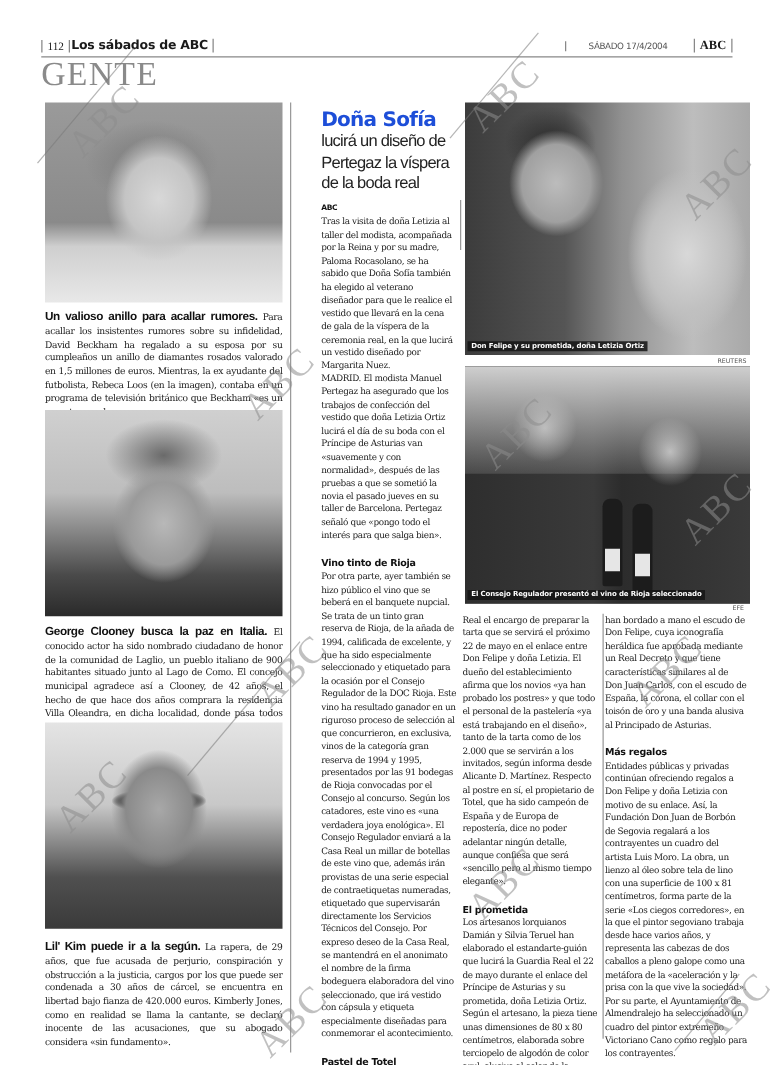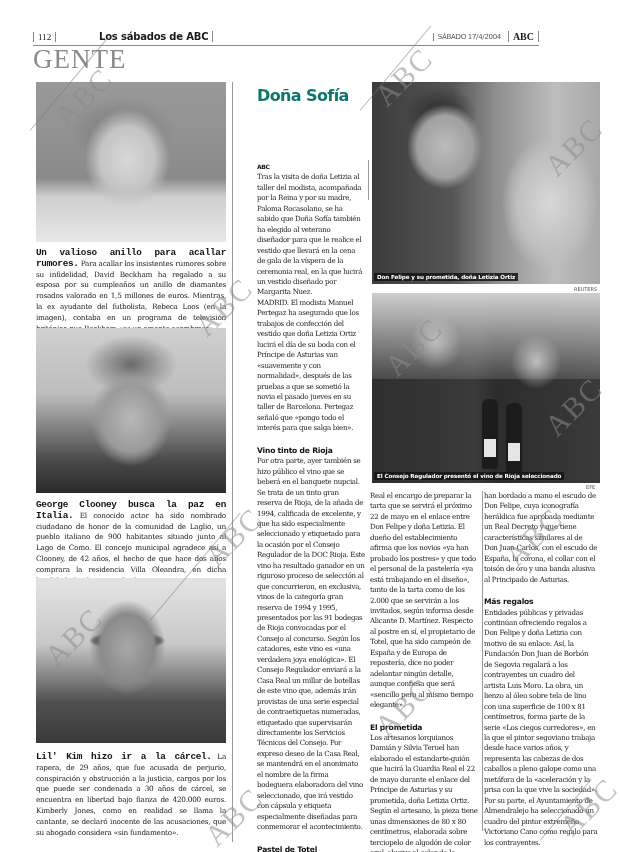--- a/index.html
+++ b/index.html
@@ -1,23 +1,23 @@
 <!DOCTYPE html>
 <html><head>
 <meta charset="utf-8">
 <style>
   * { margin:0; padding:0; box-sizing:border-box; }
   html, body { width:620px; height:852px; background:#ffffff; overflow:hidden; }
   body { position:relative; font-family:"DejaVu Serif", serif; color:#1a1a1a; }
 
   
-  .hdr { position:absolute; top:30px; left:33px; width:506px; height:16px; border-bottom:1px solid #888; }
+  .hdr { position:absolute; top:30px; left:33px; width:553px; height:16px; border-bottom:1px solid #888; }
   .hdr .pg { position:absolute; left:0; top:2px; font-size:9px; padding:0 4px; border-left:1px solid #888; border-right:1px solid #888; font-family:"Liberation Serif", serif; }
-  .hdr .sec { position:absolute; left:24px; top:1px; font-size:10px; font-weight:bold; font-family:"DejaVu Sans", sans-serif; padding-right:4px; border-right:1px solid #888; letter-spacing:-0.2px;margin-left:42px; }
-  .hdr .date { position:absolute; right:34px; top:3px; font-size:7px; color:#555; padding:0 4px; border-left:1px solid #888; font-family:"DejaVu Sans", sans-serif; letter-spacing:-0.3px; }
+  .hdr .sec { position:absolute; left:24px; top:1px; font-size:10px; font-weight:bold; font-family:"DejaVu Sans", sans-serif; padding-right:4px; border-right:1px solid #888; letter-spacing:-0.2px; }
+  .hdr .date { position:absolute; right:34px; top:3px; font-size:7px; color:#555; padding:0 18px; border-left:1px solid #888; font-family:"DejaVu Sans", sans-serif; letter-spacing:-0.3px; }
   .hdr .brand { position:absolute; right:0; top:1px; font-size:10px; font-weight:bold; font-family:"Liberation Serif", serif; padding:0 4px; border-left:1px solid #888; border-right:1px solid #888; }
 
   .section-title { position:absolute; top:46px; left:33px; font-family:"Liberation Serif", serif; font-size:27px; color:#8a8a8a; letter-spacing:1px; line-height:1; }
 
   
   .photo { position:absolute; overflow:hidden; }
   .ph-rebecca { left:36px; top:82px; width:190px; height:160px;
     background: radial-gradient(ellipse 32% 45% at 48% 48%, #d8d8d8 0%, #c4c4c4 45%, transparent 70%),
                 radial-gradient(ellipse 40% 30% at 45% 30%, #7a7a7a 0%, transparent 70%),
                 linear-gradient(180deg, #9a9a9a 0%, #8a8a8a 60%, #cfcfcf 72%, #e8e8e8 100%); }
@@ -40,24 +40,24 @@
                 linear-gradient(90deg, #2e2e2e 0%, #3a3a3a 45%, #2c2c2c 55%, #3a3a3a 100%),
                 linear-gradient(180deg, #d8d8d8 0%, #aaa 100%); background-blend-mode: normal; }
   .ph-wine::before { content:""; position:absolute; left:0; right:0; top:0; height:45%; background:linear-gradient(180deg, #cfcfcf, rgba(180,180,180,0.2)); }
   .bottle { position:absolute; bottom:14px; width:16px; height:70px; background:#1c1c1c; border-radius:6px 6px 2px 2px; }
   .bottle::after { content:""; position:absolute; left:2px; right:2px; top:40px; height:18px; background:#e6e6e6; }
   .caption { position:absolute; left:2px; bottom:3px; background:rgba(20,20,20,0.85); color:#fff; font-family:"DejaVu Sans", sans-serif; font-weight:bold; font-size:5.6px; padding:1px 3px; white-space:nowrap; letter-spacing:-0.1px; }
   .credit { position:absolute; font-family:"DejaVu Sans", sans-serif; font-size:5px; color:#555; }
 
   
   .brief { position:absolute; left:36px; width:190px; font-size:7.3px; line-height:10.8px; text-align:justify; color:#222; font-family:"DejaVu Serif", serif; letter-spacing:-0.25px; }
-  .brief .lead { font-family:Liberation Mono, monospace; font-weight:bold; font-size:9.4px; letter-spacing:-0.3px; color:#111; }
+  .brief .lead { font-family:Liberation Sans, sans-serif; font-weight:bold; font-size:9.4px; letter-spacing:-0.3px; color:#111; }
 
   .headline { position:absolute; left:257px; top:86px; width:110px; font-family:"DejaVu Sans", sans-serif; }
-  .headline .h1 { font-size:16px; font-weight:bold; letter-spacing:-0.6px; line-height:19px; color:#0f766e; }
+  .headline .h1 { font-size:16px; font-weight:bold; letter-spacing:-0.6px; line-height:19px; color:#1d4ed8; }
   .headline .h2 { font-size:13.2px; line-height:16.5px; letter-spacing:-0.6px; color:#222; font-family:"Liberation Sans", sans-serif; }
 
   .col { position:absolute; font-size:7.1px; line-height:10.45px; color:#222; font-family:"DejaVu Serif", serif; letter-spacing:-0.3px; }
   .col p { text-indent:0; }
   .col .sub { font-family:"DejaVu Sans", sans-serif; font-weight:bold; font-size:7.6px; margin-top:12px; color:#111; letter-spacing:-0.2px; }
   .col .byline { font-family:"DejaVu Sans", sans-serif; font-weight:bold; font-size:6px; color:#111; }
   .col1 { left:257px; top:162px; width:108px; }
   .col2 { left:370px; top:491px; width:110px; }
   .col3 { left:484px; top:491px; width:114px; }
   .rule-v { position:absolute; width:1px; background:#9a9a9a; }
@@ -84,30 +84,31 @@
 </div>
 
 <div class="photo ph-clooney"></div>
 <div class="brief" style="top:500px;">
   <span class="lead">George Clooney busca la paz en Italia.</span>
   <span>El conocido actor ha sido nombrado ciudadano de honor de la comunidad de Laglio, un pueblo italiano de 900 habitantes situado junto al Lago de Como. El concejo municipal agradece así a Clooney, de 42 años, el hecho de que hace dos años comprara la residencia Villa Oleandra, en dicha localidad, donde pasa todos los veranos.</span>
 </div>
 
 <div class="photo ph-kim"></div>
 <div class="brief" style="top:752px;">
-  <span class="lead">Lil' Kim hizo ir a la cárcel.</span>
+  <span class="lead">Lil' Kim puede ir a la según.</span>
   <span>La rapera, de 29 años, que fue acusada de perjurio, conspiración y obstrucción a la justicia, cargos por los que puede ser condenada a 30 años de cárcel, se encuentra en libertad bajo fianza de 420.000 euros. Kimberly Jones, como en realidad se llama la cantante, se declaró inocente de las acusaciones, que su abogado considera «sin fundamento».</span>
 </div>
 
 <div class="rule-v" style="left:232px; top:82px; height:760px;"></div>
 <div class="rule-v" style="left:368px; top:160px; height:40px;"></div>
 <div class="rule-v" style="left:482px; top:491px; height:340px;"></div>
 
 <div class="headline">
   <div class="h1">Doña Sofía</div>
+  <div class="h2">lucirá un diseño de Pertegaz la víspera de la boda real</div>
 </div>
 
 <div class="col col1">
   <div class="byline">ABC</div>
   <p>Tras la visita de doña Letizia al taller del modista, acompañada por la Reina y por su madre, Paloma Rocasolano, se ha sabido que Doña Sofía también ha elegido al veterano diseñador para que le realice el vestido que llevará en la cena de gala de la víspera de la ceremonia real, en la que lucirá un vestido diseñado por Margarita Nuez.</p>
   <p>MADRID. El modista Manuel Pertegaz ha asegurado que los trabajos de confección del vestido que doña Letizia Ortiz lucirá el día de su boda con el Príncipe de Asturias van «suavemente y con normalidad», después de las pruebas a que se sometió la novia el pasado jueves en su taller de Barcelona. Pertegaz señaló que «pongo todo el interés para que salga bien».</p>
   <div class="sub">Vino tinto de Rioja</div>
   <p>Por otra parte, ayer también se hizo público el vino que se beberá en el banquete nupcial. Se trata de un tinto gran reserva de Rioja, de la añada de 1994, calificada de excelente, y que ha sido especialmente seleccionado y etiquetado para la ocasión por el Consejo Regulador de la DOC Rioja. Este vino ha resultado ganador en un riguroso proceso de selección al que concurrieron, en exclusiva, vinos de la categoría gran reserva de 1994 y 1995, presentados por las 91 bodegas de Rioja convocadas por el Consejo al concurso. Según los catadores, este vino es «una verdadera joya enológica». El Consejo Regulador enviará a la Casa Real un millar de botellas de este vino que, además irán provistas de una serie especial de contraetiquetas numeradas, etiquetado que supervisarán directamente los Servicios Técnicos del Consejo. Por expreso deseo de la Casa Real, se mantendrá en el anonimato el nombre de la firma bodeguera elaboradora del vino seleccionado, que irá vestido con cápsula y etiqueta especialmente diseñadas para conmemorar el acontecimiento.</p>
   <div class="sub">Pastel de Totel</div>
   <p>«Es una satisfacción, un orgullo y un honor que piensen en nosotros para elaborar la tarta nupcial». Francisco Torreblanca, propietario de la pastelería Totel, en Elda (Alicante), se muestra entusiasmado tras recibir de la Casa</p>

